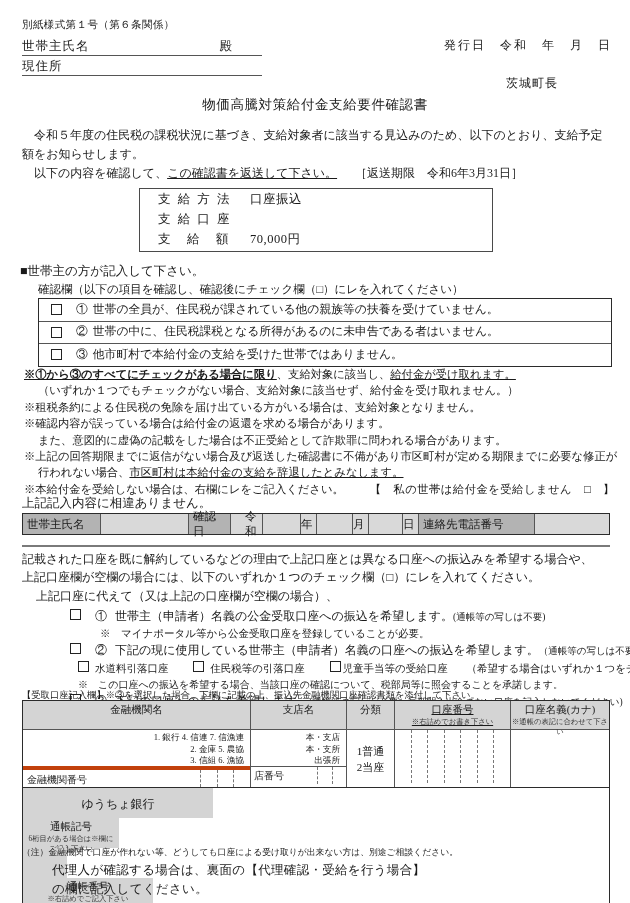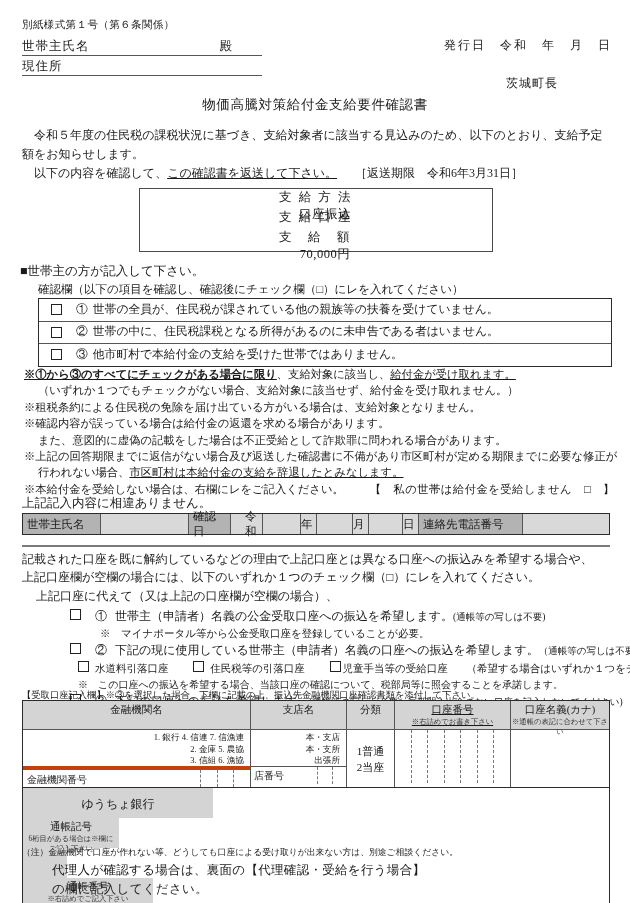--- a/index.html
+++ b/index.html
@@ -28,21 +28,21 @@
   .doctitle{position:absolute;left:0;right:0;top:96px;text-align:center;font-size:13.5px;letter-spacing:.6px;font-weight:500;}
 
   
   .intro{position:absolute;left:22px;top:126px;width:588px;font-size:12px;line-height:19px;}
   .intro p{margin:0;}
   .p-ind{text-indent:12px;}
   .deadline{position:absolute;left:355px;top:165px;font-size:12px;white-space:nowrap;}
 
   
   .paybox{position:absolute;left:139px;top:188px;width:352px;height:62px;border:1px solid #4a4a4a;}
-  .paybox .prow{display:flex;height:20px;align-items:center;padding-left:18px;font-size:12.5px;flex-direction:column;}
+  .paybox .prow{display:flex;height:20px;align-items:center;padding-left:18px;font-size:12.5px;}
   .paybox .plabel{width:92px;letter-spacing:2px;}
   .paybox .pval{letter-spacing:.5px;}
 
   
   .sect{position:absolute;left:20px;font-size:12.5px;}
   .kakuninnote{position:absolute;left:38px;top:282px;font-size:11.5px;}
 
   
   .checktbl{position:absolute;left:38px;top:298px;width:572px;border:1.4px solid #2b2b2b;}
   .checktbl .crow{display:flex;align-items:center;height:21.5px;border-bottom:1px solid #555;padding-left:12px;font-size:11.8px;}
@@ -172,21 +172,21 @@
     <div class="c hdr" style="width:78px;">世帯主氏名</div>
     <div class="c fill" style="width:88px;"></div>
     <div class="c hdr" style="width:42px;">確認日</div>
     <div class="c fill" style="width:32px;padding-left:14px;">令和</div>
     <div class="c fill" style="width:38px;"></div>
     <div class="c fill" style="width:16px;">年</div>
     <div class="c fill" style="width:36px;"></div>
     <div class="c fill" style="width:16px;">月</div>
     <div class="c fill" style="width:34px;"></div>
     <div class="c fill" style="width:16px;">日</div>
-    <div class="c hdr" style="width:104px;">連絡先電話番号</div>
+    <div class="c hdr" style="width:116px;">連絡先電話番号</div>
     <div class="c fill" style="flex:1;"></div>
   </div>
 
   <div class="hr1"></div>
   <div class="blk2">
     <div>記載された口座を既に解約しているなどの理由で上記口座とは異なる口座への振込みを希望する場合や、</div>
     <div>上記口座欄が空欄の場合には、以下のいずれか１つのチェック欄（□）にレを入れてください。</div>
     <div style="padding-left:14px;margin-top:2px;">上記口座に代えて（又は上記の口座欄が空欄の場合）、</div>
 
     <div style="padding-left:48px;margin-top:2px;">

